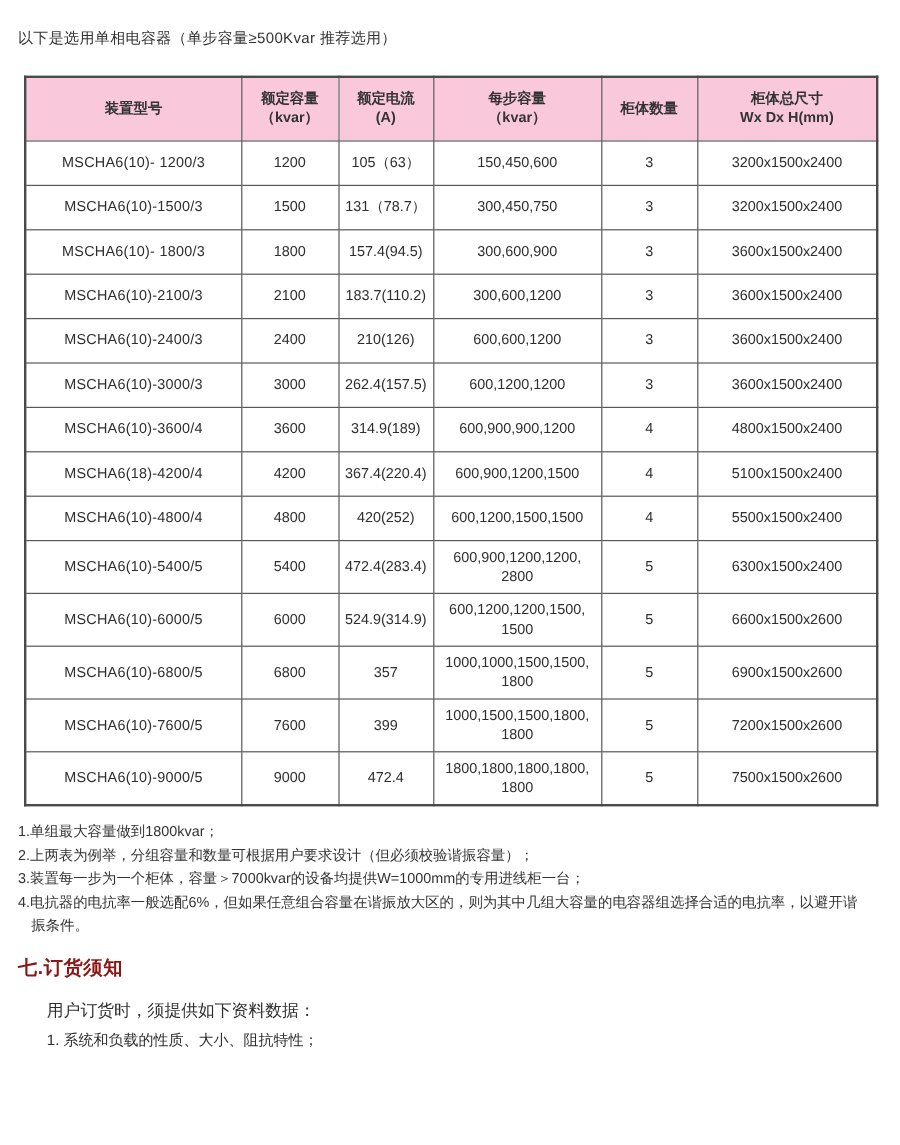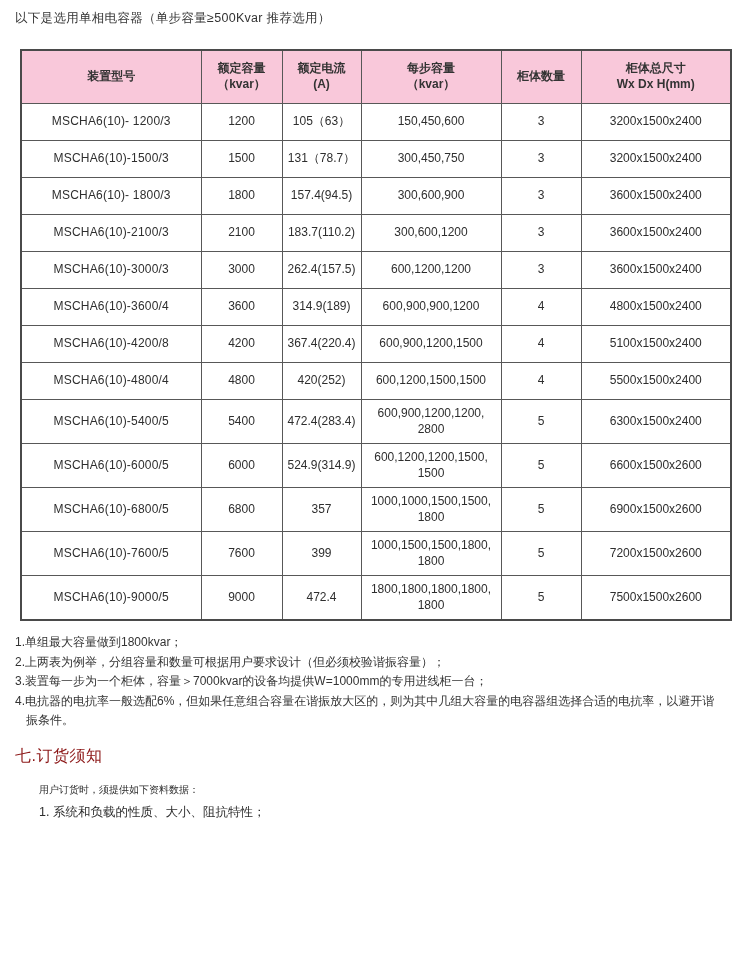--- a/index.html
+++ b/index.html
@@ -9,21 +9,21 @@
   }
   body {
     width: 750px;
     height: 954px;
     font-family: "Liberation Sans", "DejaVu Sans", sans-serif;
     color: #2e2e2e;
     position: relative;
     overflow: hidden;
   }
   .page {
-    padding: 10px 15px 0 15px;
+    padding: 24px 15px 0 15px;
     box-sizing: border-box;
   }
   .title {
     font-size: 12.5px;
     color: #333;
     letter-spacing: 0.3px;
   }
   table.spec {
     border-collapse: collapse;
     table-layout: fixed;
@@ -57,27 +57,27 @@
     line-height: 19.5px;
     color: #333;
   }
   .note-item.hang {
     padding-left: 11px;
     text-indent: -11px;
   }
   .order-heading {
     margin-top: 15px;
     font-size: 16px;
-    font-weight: normal;
+    font-weight: bold;
     color: #8b1515;
     letter-spacing: 0.5px;
   }
   .order-intro {
     margin: 16px 0 0 24px;
-    font-size: 10px;
+    font-size: 14px;
   }
   .order-item {
     margin-left: 24px;
     margin-top: 8px;
     font-size: 12.5px;
     line-height: 15px;
   }
 </style>
 </head>
 <body>
@@ -136,37 +136,45 @@
       </tr>
       <tr class="r-single">
         <td class="c-model">MSCHA6(10)-2100/3</td>
         <td>2100</td>
         <td>183.7(110.2)</td>
         <td>300,600,1200</td>
         <td>3</td>
         <td>3600x1500x2400</td>
       </tr>
       <tr class="r-single">
+        <td class="c-model">MSCHA6(10)-2400/3</td>
+        <td>2400</td>
+        <td>210(126)</td>
+        <td>600,600,1200</td>
+        <td>3</td>
+        <td>3600x1500x2400</td>
+      </tr>
+      <tr class="r-single">
         <td class="c-model">MSCHA6(10)-3000/3</td>
         <td>3000</td>
         <td>262.4(157.5)</td>
         <td>600,1200,1200</td>
         <td>3</td>
         <td>3600x1500x2400</td>
       </tr>
       <tr class="r-single">
         <td class="c-model">MSCHA6(10)-3600/4</td>
         <td>3600</td>
         <td>314.9(189)</td>
         <td>600,900,900,1200</td>
         <td>4</td>
         <td>4800x1500x2400</td>
       </tr>
       <tr class="r-single">
-        <td class="c-model">MSCHA6(10)-4200/8</td>
+        <td class="c-model">MSCHA6(18)-4200/4</td>
         <td>4200</td>
         <td>367.4(220.4)</td>
         <td>600,900,1200,1500</td>
         <td>4</td>
         <td>5100x1500x2400</td>
       </tr>
       <tr class="r-single">
         <td class="c-model">MSCHA6(10)-4800/4</td>
         <td>4800</td>
         <td>420(252)</td>

